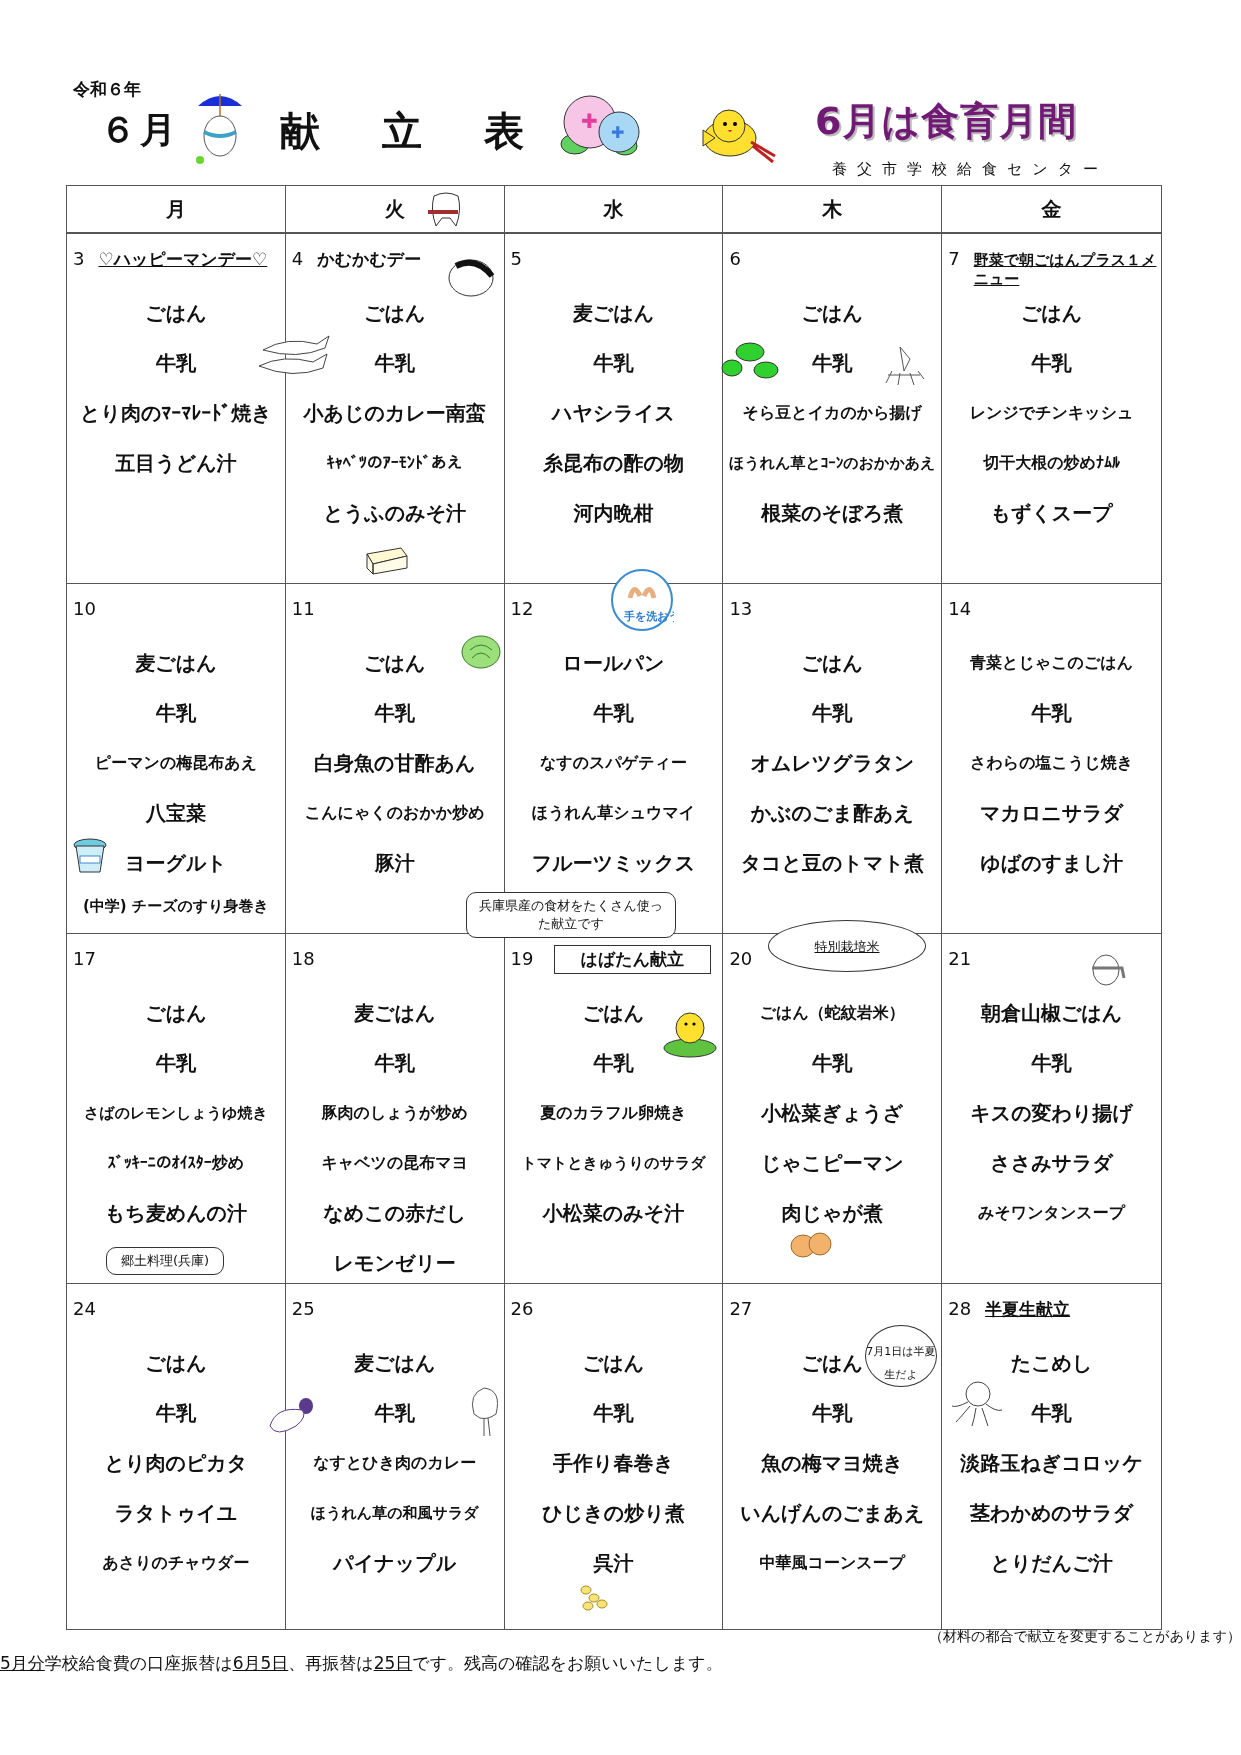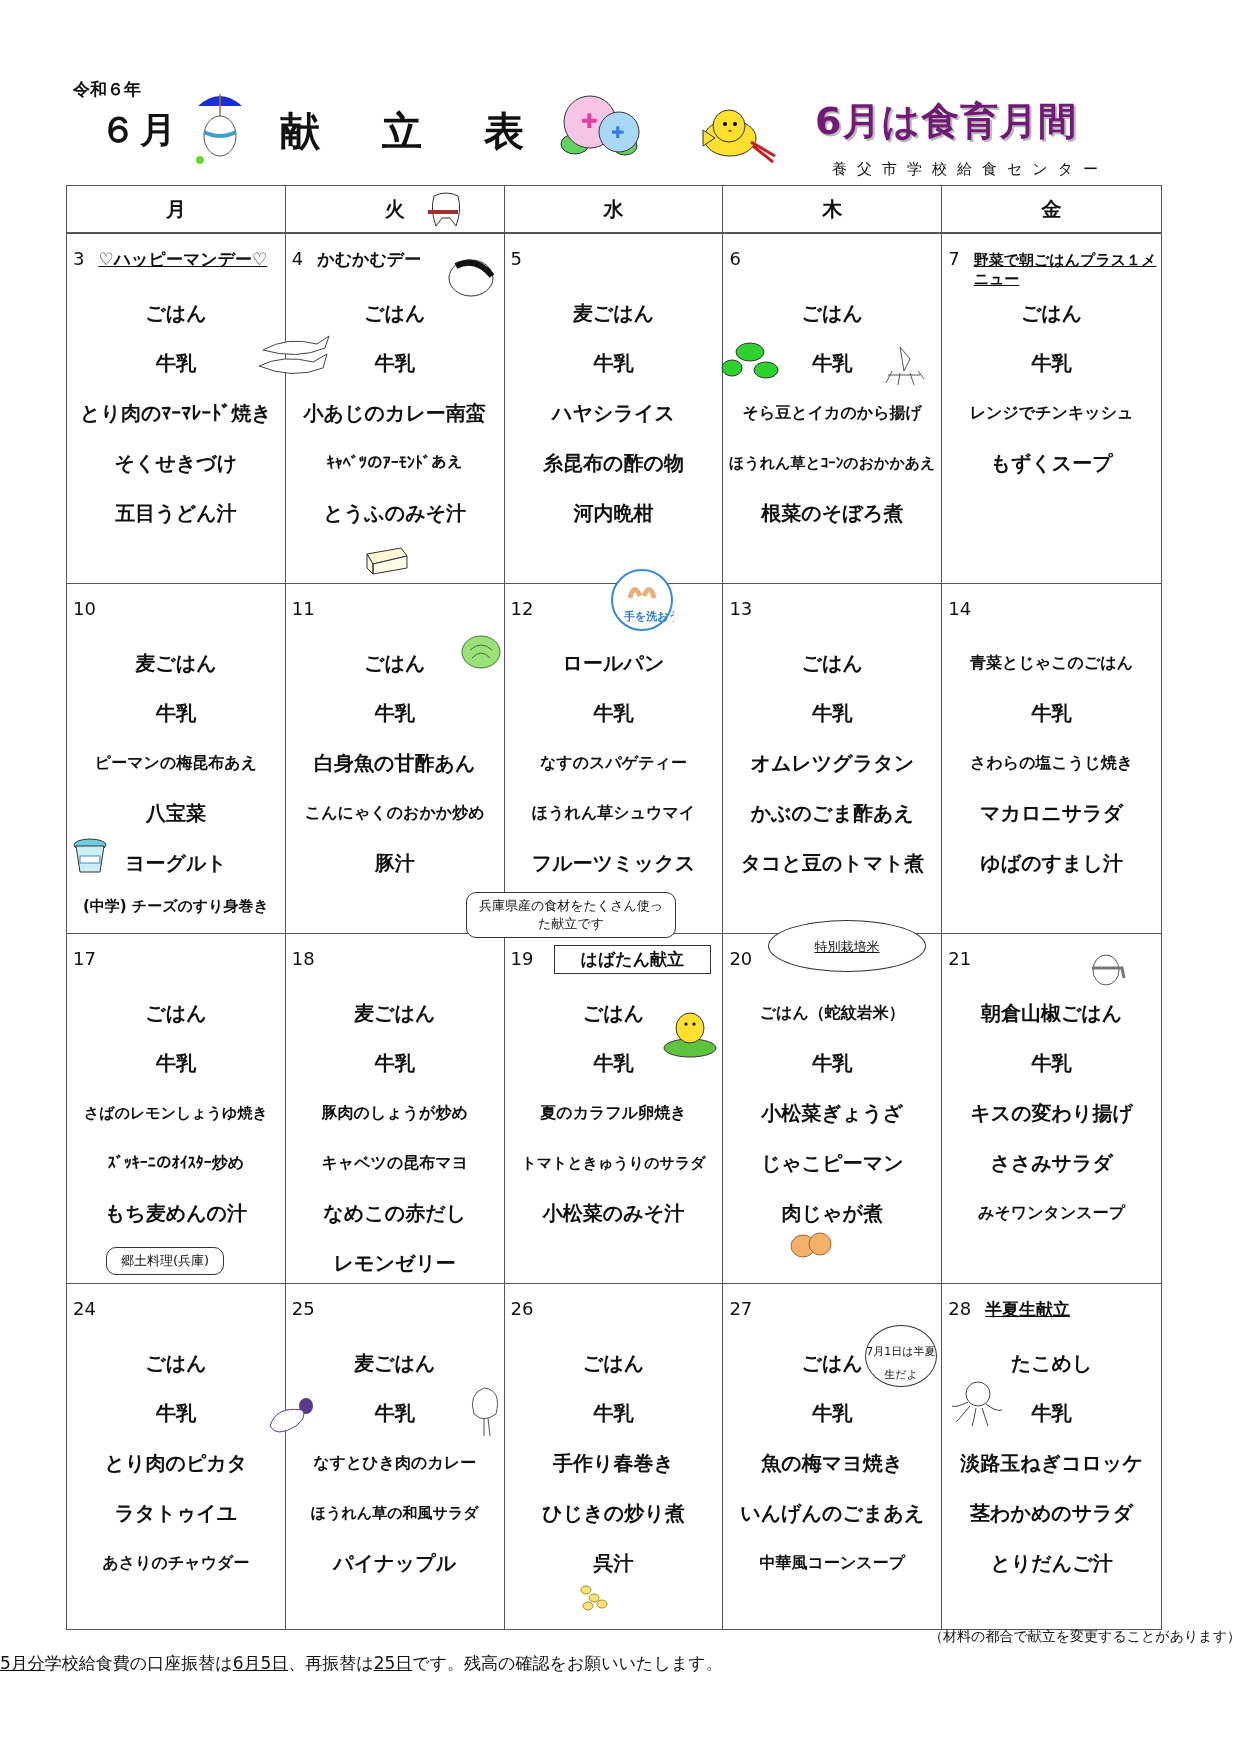--- a/index.html
+++ b/index.html
@@ -103,21 +103,20 @@
   <div class="week">
     <div class="day">
       <div class="day-head">
           <span class="day-num">3</span>
           <span class="event ul">♡ハッピーマンデー♡</span>
         </div>
       <ul class="items">
         <li>ごはん</li>
         <li>牛乳</li>
         <li>とり肉のﾏｰﾏﾚｰﾄﾞ焼き</li>
-        <li>そくせきづけ</li>
         <li>五目うどん汁</li>
       </ul>
     </div>
     <div class="day">
       <div class="day-head">
           <span class="day-num">4</span>
           <span class="event">かむかむデー</span>
         </div>
       <ul class="items">
         <li>ごはん</li>
@@ -153,20 +152,21 @@
     </div>
     <div class="day">
       <div class="day-head">
           <span class="day-num">7</span>
           <span class="event ul small">野菜で朝ごはんプラス１メニュー</span>
         </div>
       <ul class="items">
         <li>ごはん</li>
         <li>牛乳</li>
         <li class="sm">レンジでチンキッシュ</li>
+        <li class="sm">切干大根の炒めﾅﾑﾙ</li>
         <li>もずくスープ</li>
       </ul>
     </div>
   </div>
 
   <div class="week">
     <div class="day">
       <div class="day-head">
           <span class="day-num">10</span>
         </div>

